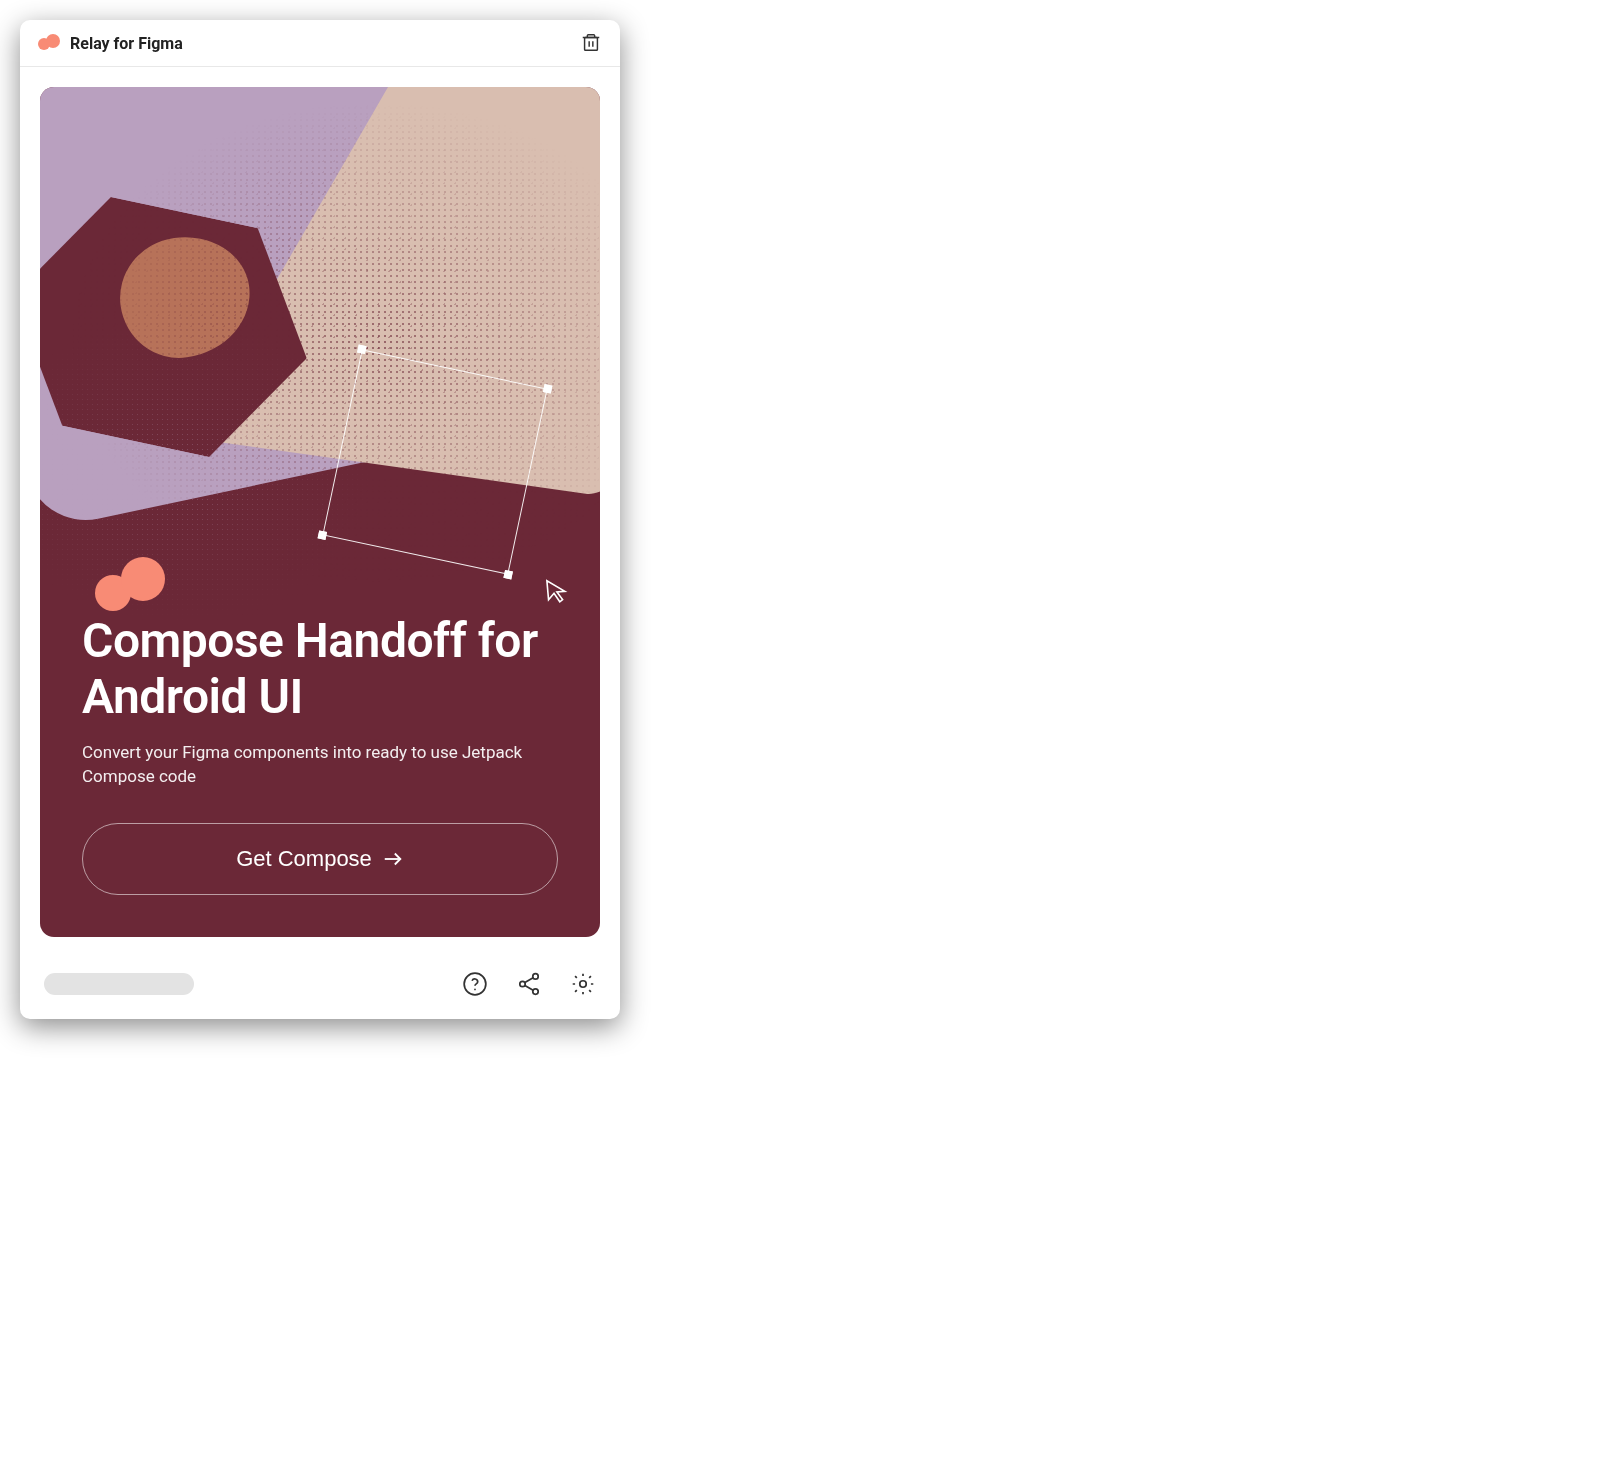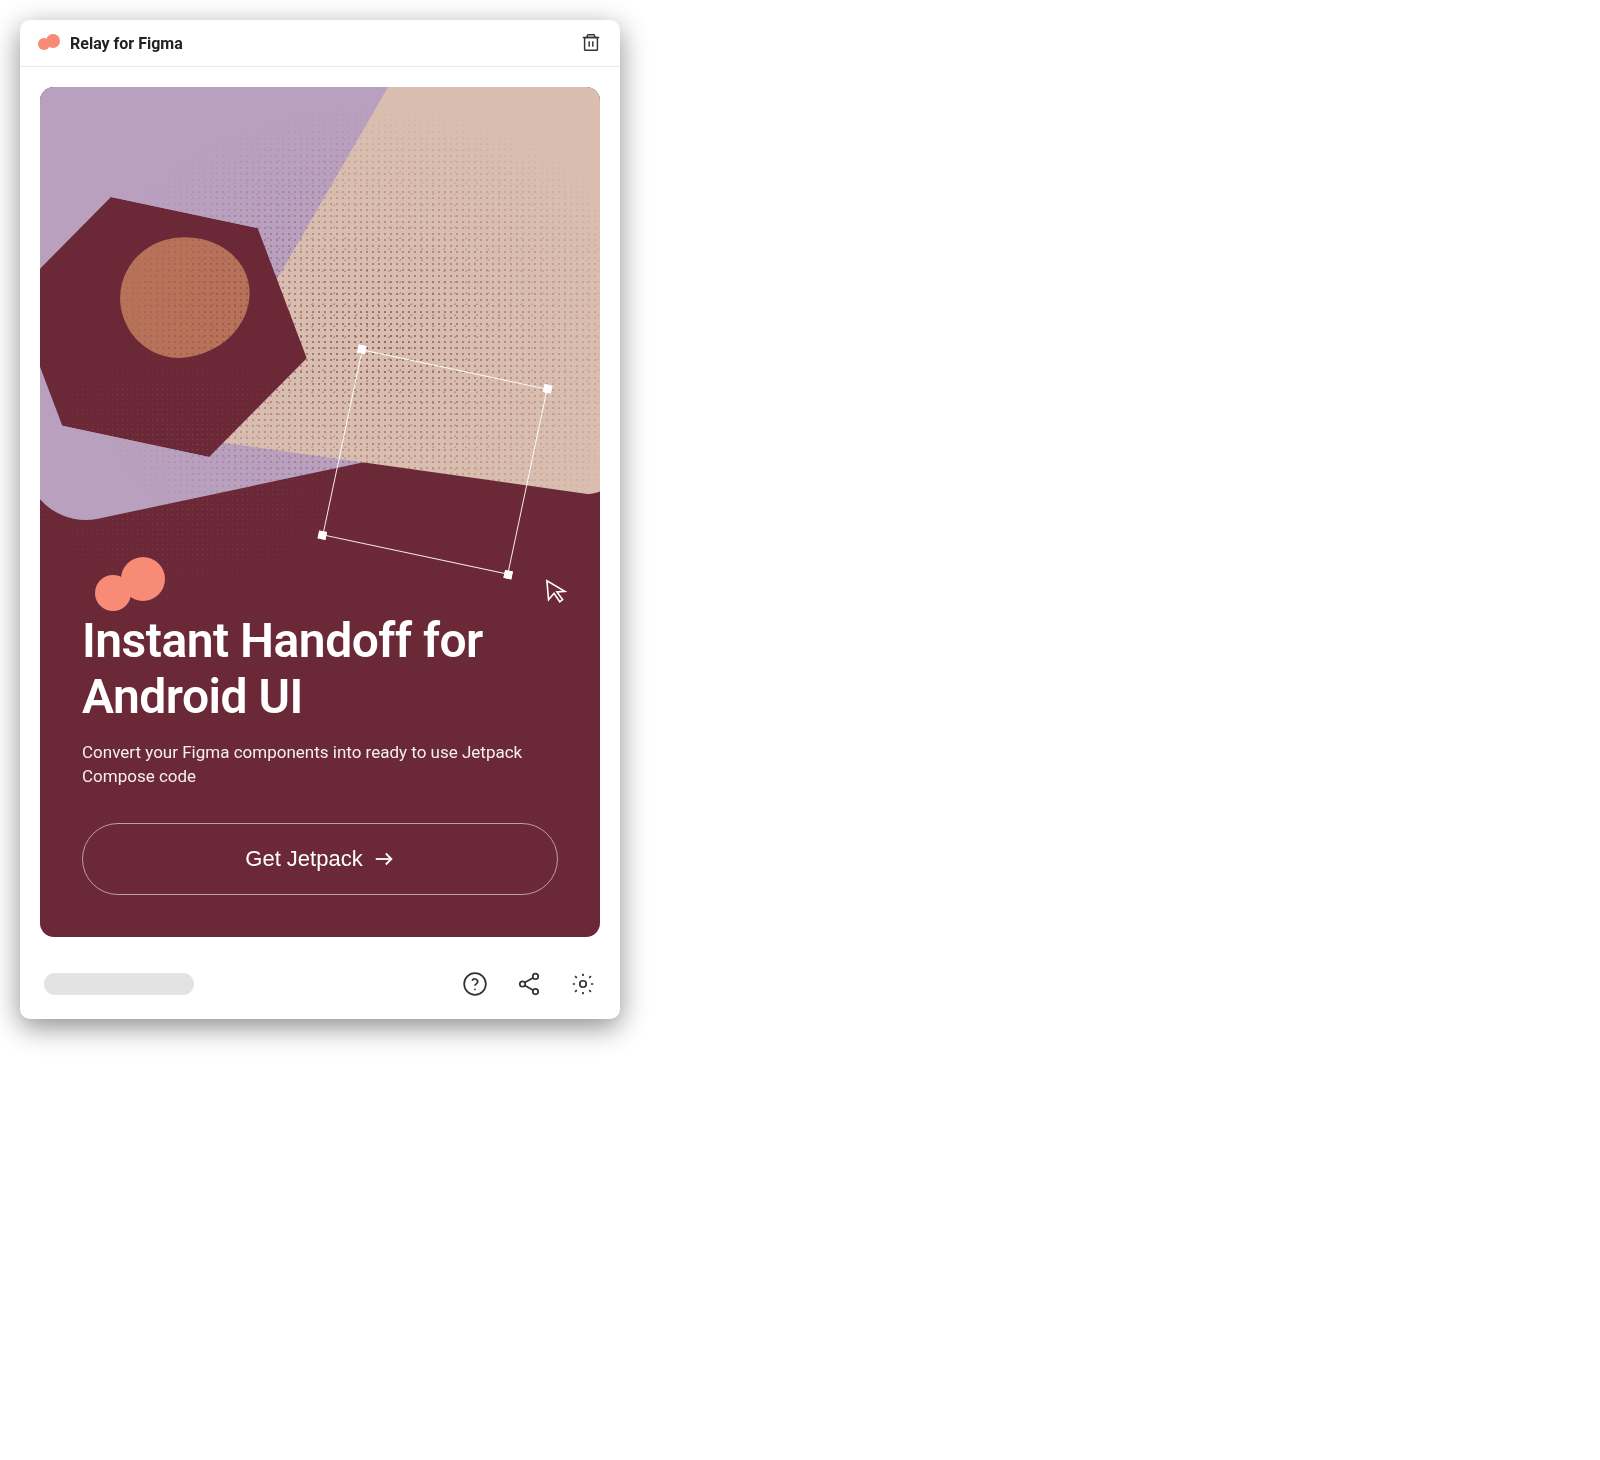--- a/index.html
+++ b/index.html
@@ -308,24 +308,24 @@
           <path d="M3 3 L3 22 L9 16 L14 25 L17 23 L12 15 L20 15 Z"></path>
         </svg>
       </span>
       <span class="logo-big">
         <span class="b1"></span>
           <span class="b2"></span>
       </span>
     </div>
 
     <div class="hero-text">
-      <h1 class="hero-headline">Instant Handoff for Android UI</h1>
+      <h1 class="hero-headline">Compose Handoff for Android UI</h1>
       <p class="hero-sub">Convert your Figma components into ready to use Jetpack Compose code</p>
       <button class="cta">
-        <span>Get Jetpack</span>
+        <span>Get Compose</span>
         <svg width="22" height="18" viewBox="0 0 24 18" fill="none" stroke="#fff" stroke-width="2">
           <path d="M3 9h17"></path>
             <path d="M14 3l6 6-6 6"></path>
         </svg>
       </button>
     </div>
   </div>
 
   <div class="footer">
     <div class="placeholder-pill"></div>

